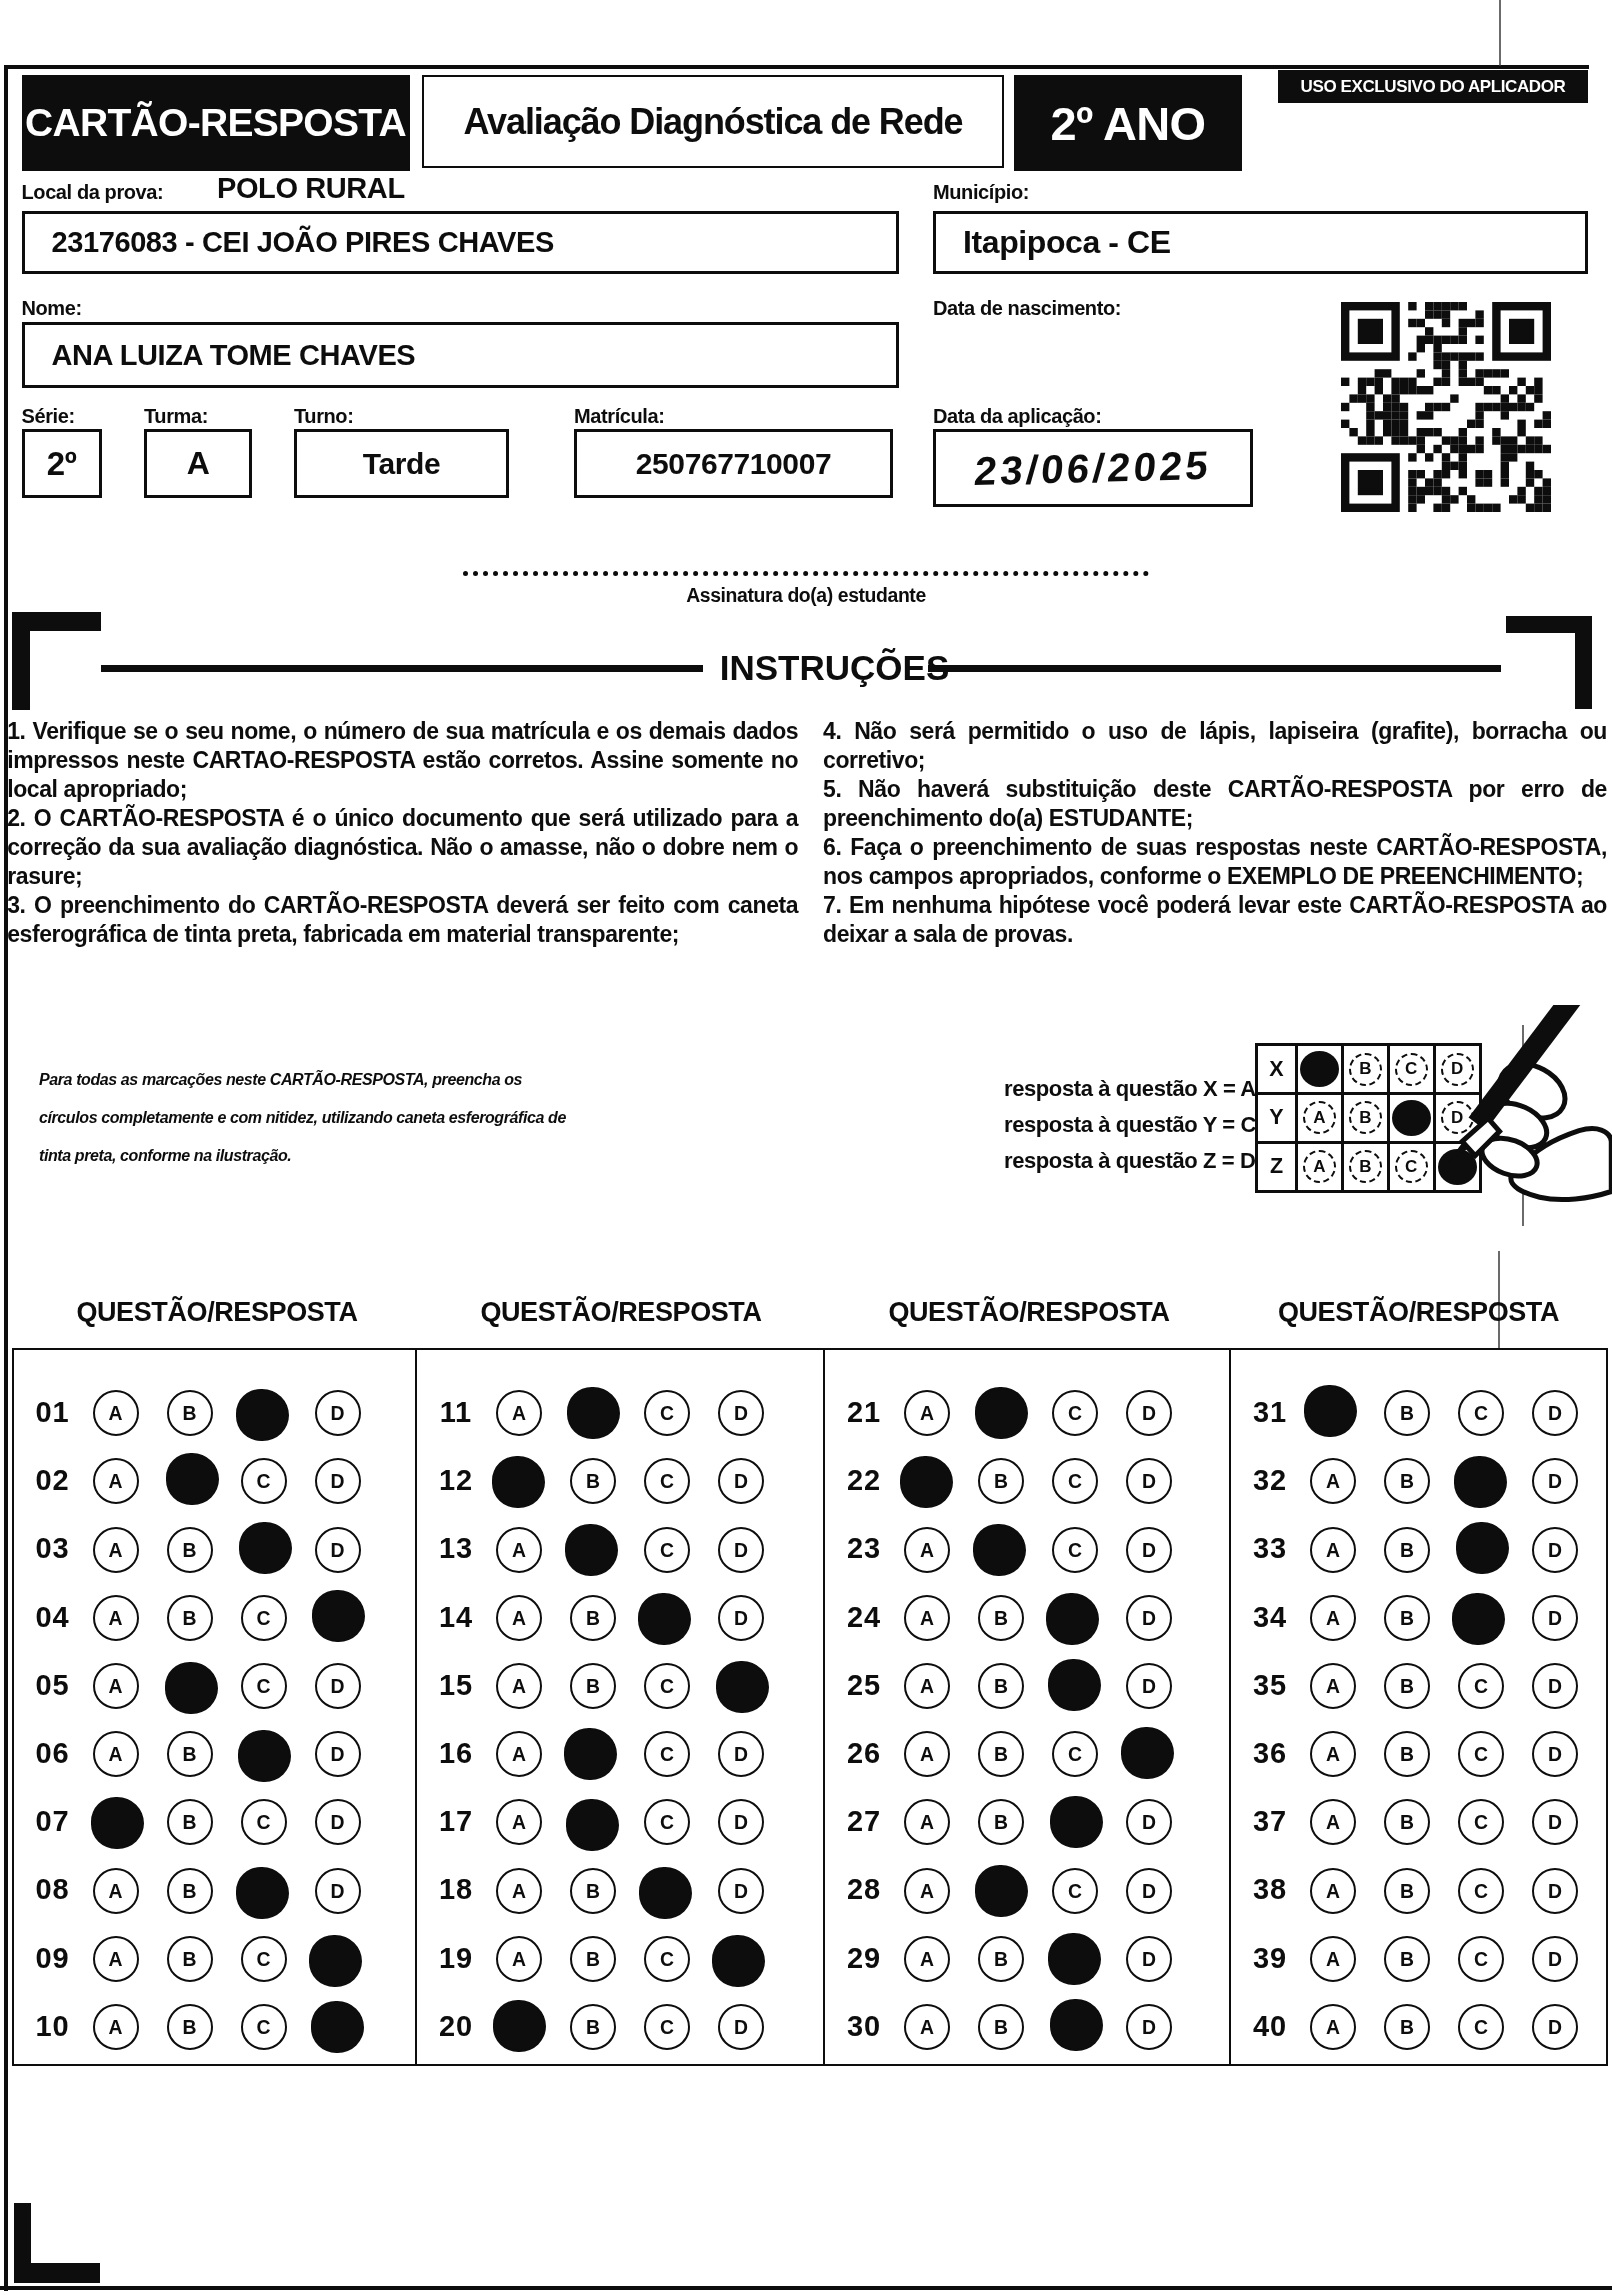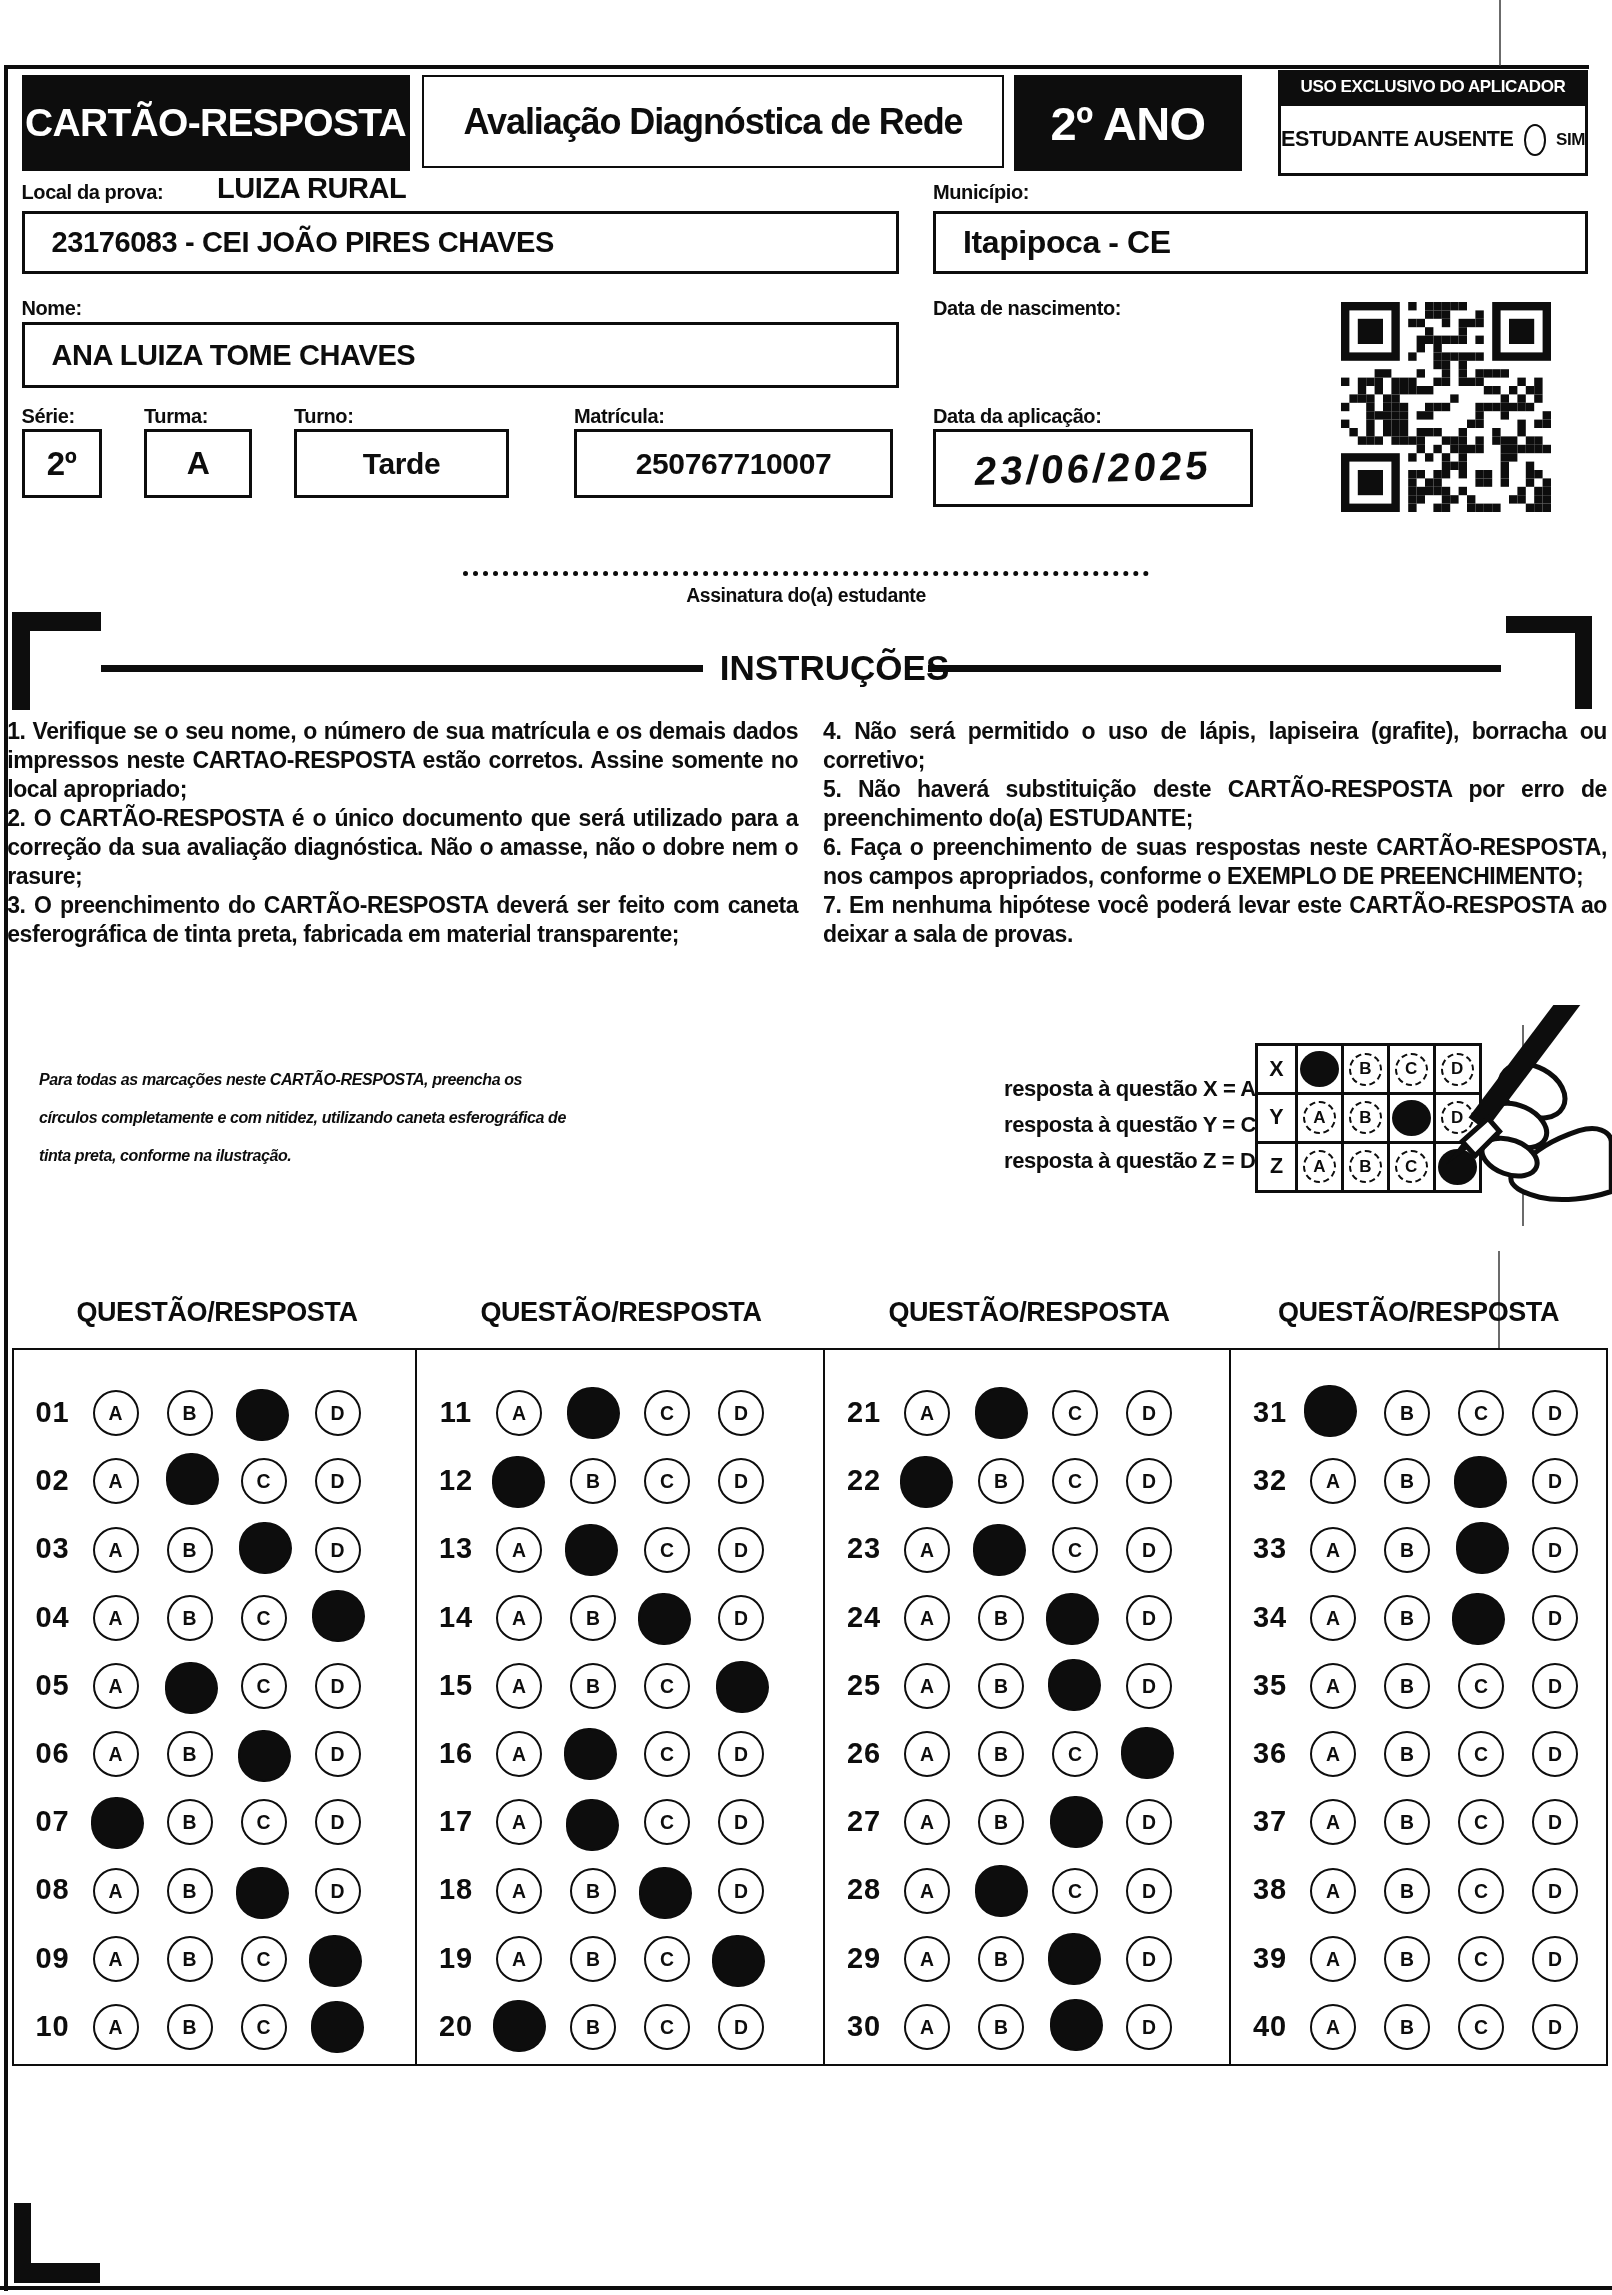--- a/index.html
+++ b/index.html
@@ -55,29 +55,24 @@
   <div class="abs fold" style="left:1499px;top:0px;width:2.2px;height:66px;"></div>
   <div class="abs fold" style="left:1498px;top:1251px;width:2.2px;height:99px;"></div>
   <div class="abs fold" style="left:1522px;top:1025px;width:2.2px;height:201px;"></div>
 
   <div class="abs blackbox ctr hdr-title" style="left:21.5px;top:75px;width:388px;height:96px;">CARTÃO-RESPOSTA</div>
   <div class="abs box ctr hdr-sub" style="left:422px;top:75px;width:582px;height:93px;">Avaliação Diagnóstica de Rede</div>
   <div class="abs blackbox ctr hdr-grade" style="left:1014px;top:75px;width:228px;height:96px;">2º ANO</div>
 
   <div class="abs" style="left:1278px;top:70px;width:310px;height:106px;">
     <div class="blackbox ctr uso-top" style="width:100%;">USO EXCLUSIVO DO APLICADOR</div>
-    <div class="box ctr absent-row" style="width:100%;height:73px;border-width:3.6px;">
-      <span class="val" style="font-size:21.5px;">ESTUDANTE AUSENTE</span>
-      <span class="absent-circle"></span>
-      <span class="val" style="font-size:17px;">SIM</span>
-    </div>
   </div>
 
   <div class="abs lbl" style="left:21.5px;top:181px;">Local da prova:</div>
-  <div class="abs val" style="left:217px;top:172px;font-size:29px;">LUIZA RURAL</div>
+  <div class="abs val" style="left:217px;top:172px;font-size:29px;">POLO RURAL</div>
   <div class="abs thickbox" style="left:21.5px;top:211px;width:877px;height:63px;">
     <span class="val" style="font-size:29px;display:block;padding-left:27px;line-height:57px;">23176083 - CEI JOÃO PIRES CHAVES</span>
   </div>
 
   <div class="abs lbl" style="left:933px;top:181px;">Município:</div>
   <div class="abs thickbox" style="left:933px;top:211px;width:655px;height:63px;">
     <span class="val" style="font-size:32px;display:block;padding-left:27px;line-height:56px;">Itapipoca - CE</span>
   </div>
 
   <div class="abs lbl" style="left:21.5px;top:297px;">Nome:</div>

